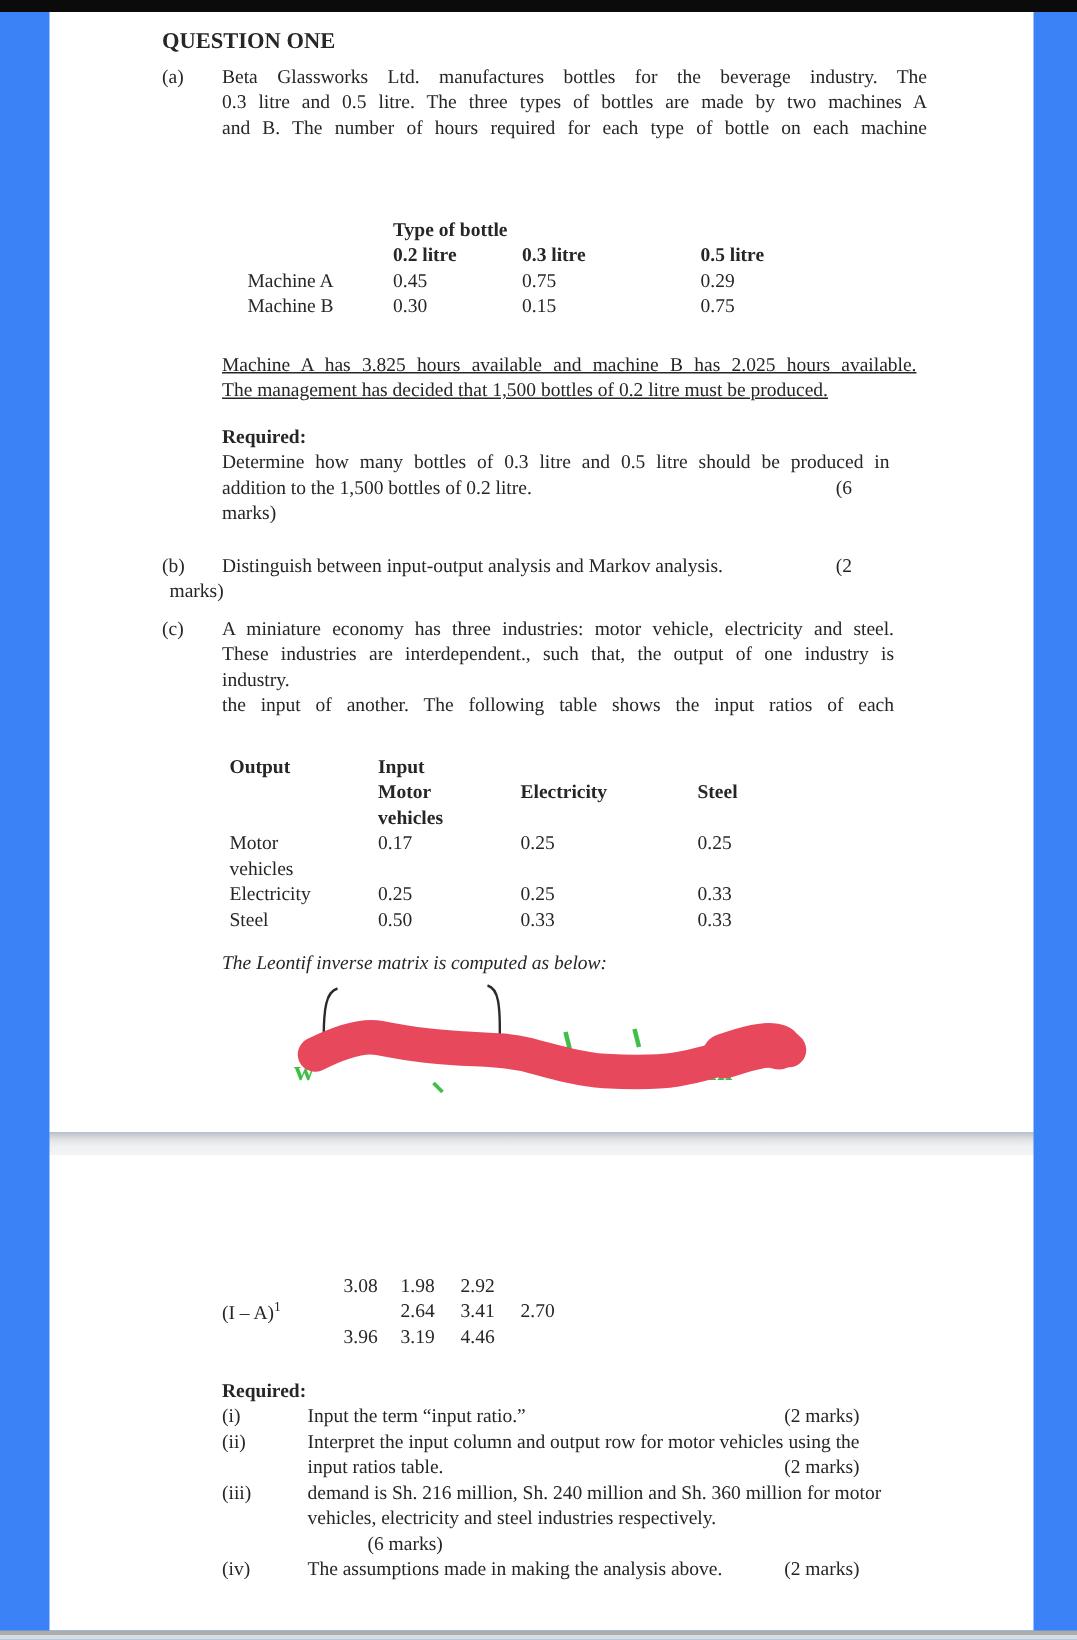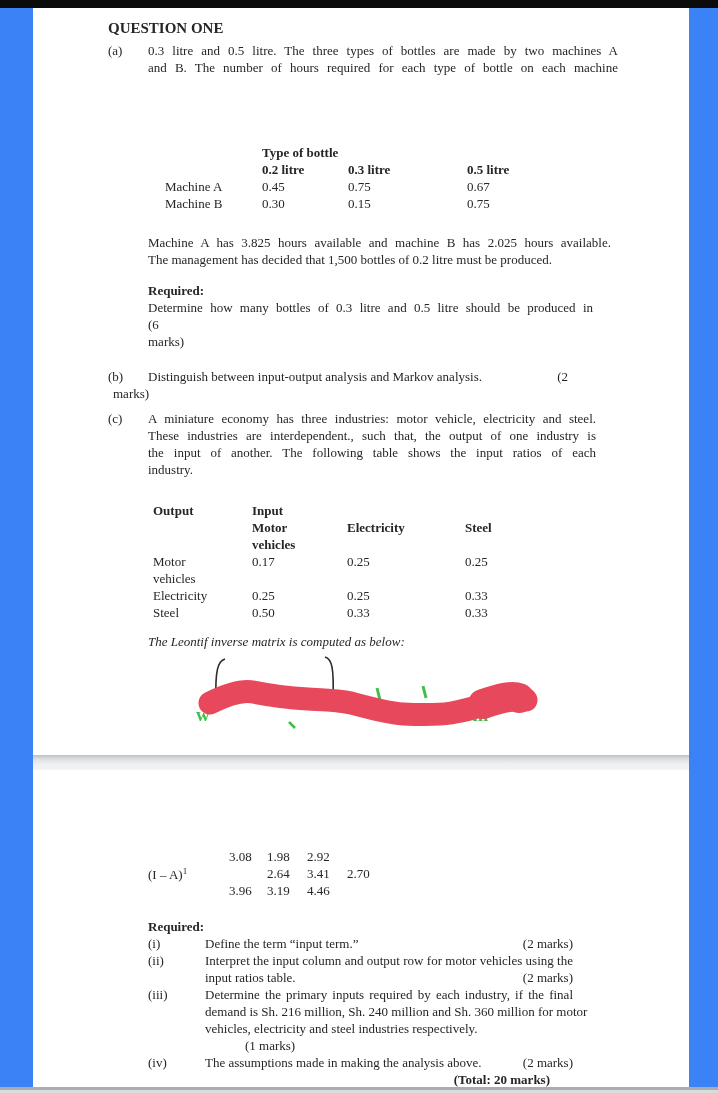--- a/index.html
+++ b/index.html
@@ -42,80 +42,82 @@
 <div id="screen">
   <div id="topbar"></div>
 
   <div id="page1" class="page">
 
     <div class="abs b" style="left:75px;top:12px;font-size:15px;">QUESTION ONE</div>
 
     <div class="abs row2col g-a" style="left:75px;top:34px;">
       <div class="ln">(a)</div>
       <div>
+        <div class="ln jl">Beta Glassworks Ltd. manufactures bottles for the beverage industry.  The</div>
         <div class="ln jl">0.3 litre and 0.5 litre.  The three types of bottles are made by two machines A</div>
         <div class="ln jl">and B.  The number of hours required for each type of bottle on each machine</div>
       </div>
     </div>
 
     <div class="abs" style="left:132px;top:136px;">
       <div class="bt-grid trow">
         <span></span>
         <span class="b" style="grid-column:2/5;">Type of bottle</span>
       </div>
       <div class="bt-grid trow">
         <span></span>
         <span class="b">0.2 litre</span>
         <span class="b">0.3 litre</span>
         <span class="b">0.5 litre</span>
       </div>
       <div class="bt-grid trow">
         <span>Machine A</span>
         <span>0.45</span>
         <span>0.75</span>
-        <span>0.67</span>
+        <span>0.29</span>
       </div>
       <div class="bt-grid trow">
         <span>Machine B</span>
         <span>0.30</span>
         <span>0.15</span>
         <span>0.75</span>
       </div>
     </div>
 
-    <div class="abs" style="left:115px;top:226px;width:470px;">
+    <div class="abs" style="left:115px;top:226px;width:470px;text-decoration:underline;">
       <div class="ln jl" style="width:463px;">Machine A has 3.825 hours available and machine B has 2.025 hours available.</div>
       <div class="ln">The management has decided that 1,500 bottles of 0.2 litre must be produced.</div>
     </div>
 
     <div class="abs" style="left:115px;top:274px;width:445px;">
       <div class="ln b">Required:</div>
       <div class="ln jl">Determine how many bottles of 0.3 litre and 0.5 litre should be produced in</div>
       <div class="flexline">
+        <span>addition to the 1,500 bottles of 0.2 litre.</span>
         <span class="marks-pad">(6</span>
       </div>
       <div class="ln">marks)</div>
     </div>
 
     <div class="abs row2col g-b" style="left:75px;top:360px;">
       <div class="ln">(b)</div>
       <div class="flexline">
         <span>Distinguish between input-output analysis and Markov analysis.</span>
         <span class="marks-pad">(2</span>
       </div>
     </div>
     <div class="abs ln" style="left:80px;top:377px;">marks)</div>
 
     <div class="abs row2col g-c" style="left:75px;top:402px;">
       <div class="ln">(c)</div>
       <div>
         <div class="ln jl">A miniature economy has three industries: motor vehicle, electricity and steel.</div>
         <div class="ln jl">These industries are interdependent., such that, the output of one industry is</div>
+        <div class="ln">industry.</div>
         <div class="ln jl">the input of another.  The following table shows the input ratios of each</div>
-        <div class="ln">industry.</div>
       </div>
     </div>
 
     <div class="abs" style="left:120px;top:494px;">
       <div class="io-grid trow">
         <span class="b">Output</span>
         <span class="b">Input</span>
       </div>
       <div class="io-grid trow">
         <span></span>
@@ -193,53 +195,51 @@
         <span></span>
       </div>
     </div>
 
     <div class="abs" style="left:115px;top:148px;width:425px;">
       <div class="ln b">Required:</div>
 
       <div class="item">
         <span class="ln">(i)</span>
         <div class="flexline">
-          <span>Define the term “input term.”</span>
+          <span>Input the term “input ratio.”</span>
           <span>(2 marks)</span>
         </div>
       </div>
 
       <div class="item">
         <span class="ln">(ii)</span>
         <div>
           <div class="ln jl">Interpret the input column and output row for motor vehicles using the</div>
           <div class="flexline">
             <span>input ratios table.</span>
             <span>(2 marks)</span>
           </div>
         </div>
       </div>
 
       <div class="item">
         <span class="ln">(iii)</span>
         <div>
-          <div class="ln jl">Determine the primary inputs required by each industry, if the final</div>
           <div class="ln jl">demand is Sh. 216 million, Sh. 240 million and Sh. 360 million for motor</div>
           <div class="ln">vehicles, electricity and steel industries respectively.</div>
-          <div class="ln" style="padding-left:40px;">(1 marks)</div>
+          <div class="ln" style="padding-left:40px;">(6 marks)</div>
         </div>
       </div>
 
       <div class="item">
         <span class="ln">(iv)</span>
         <div class="flexline">
           <span>The assumptions made in making the analysis above.</span>
           <span>(2 marks)</span>
         </div>
       </div>
 
-      <div class="ln b" style="text-align:right;padding-right:23px;">(Total: 20 marks)</div>
     </div>
   </div>
 
   <div id="bottomline1"></div>
   <div id="bottomline2"></div>
 </div>
 
 </body></html>

